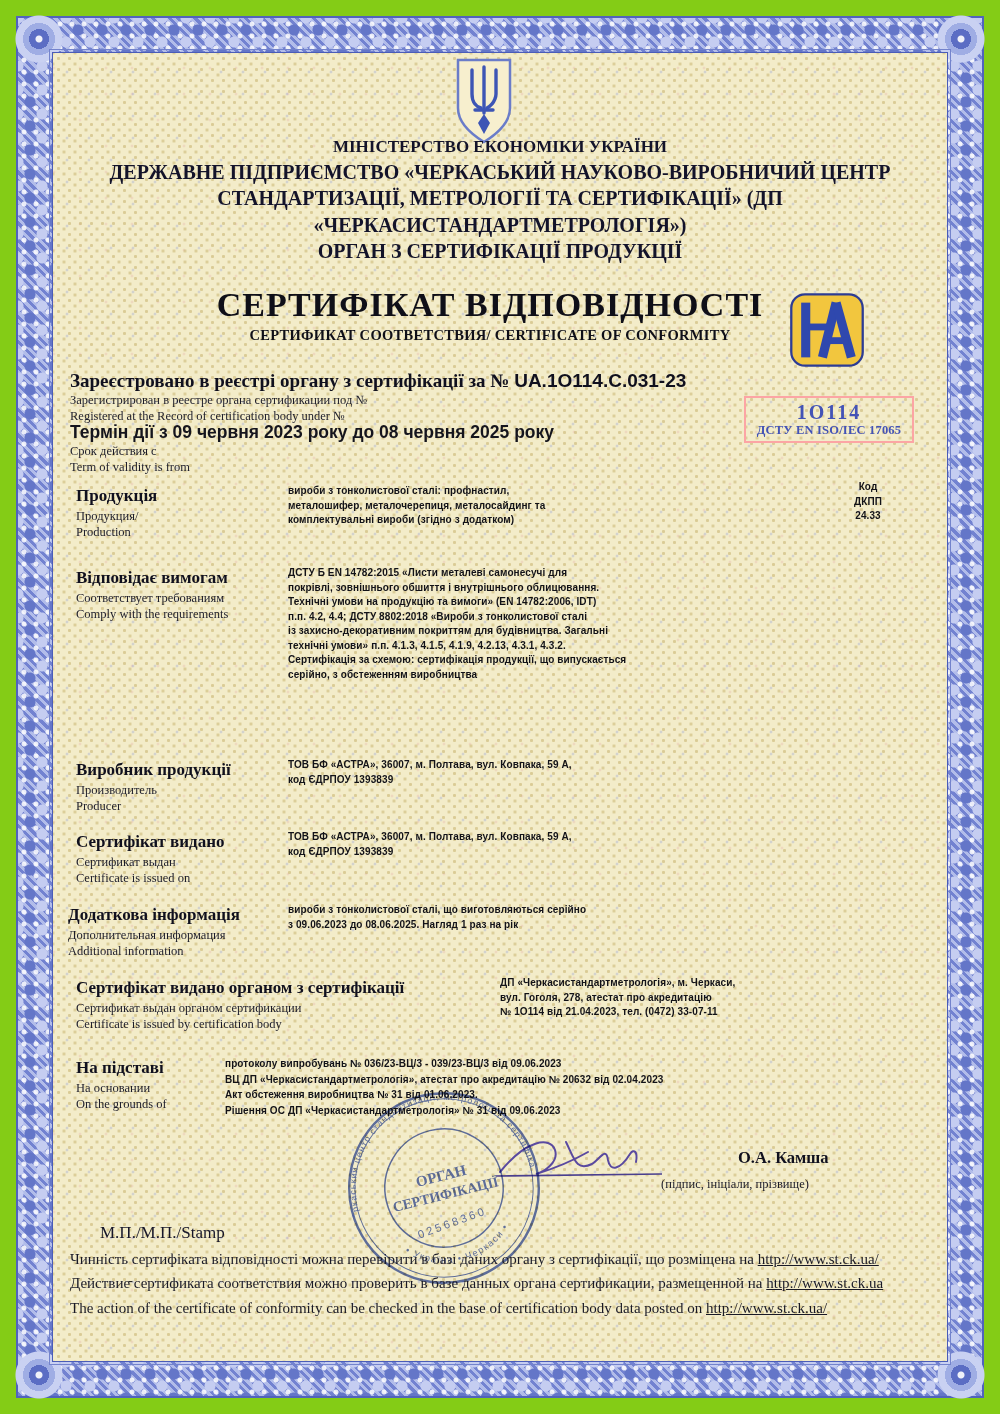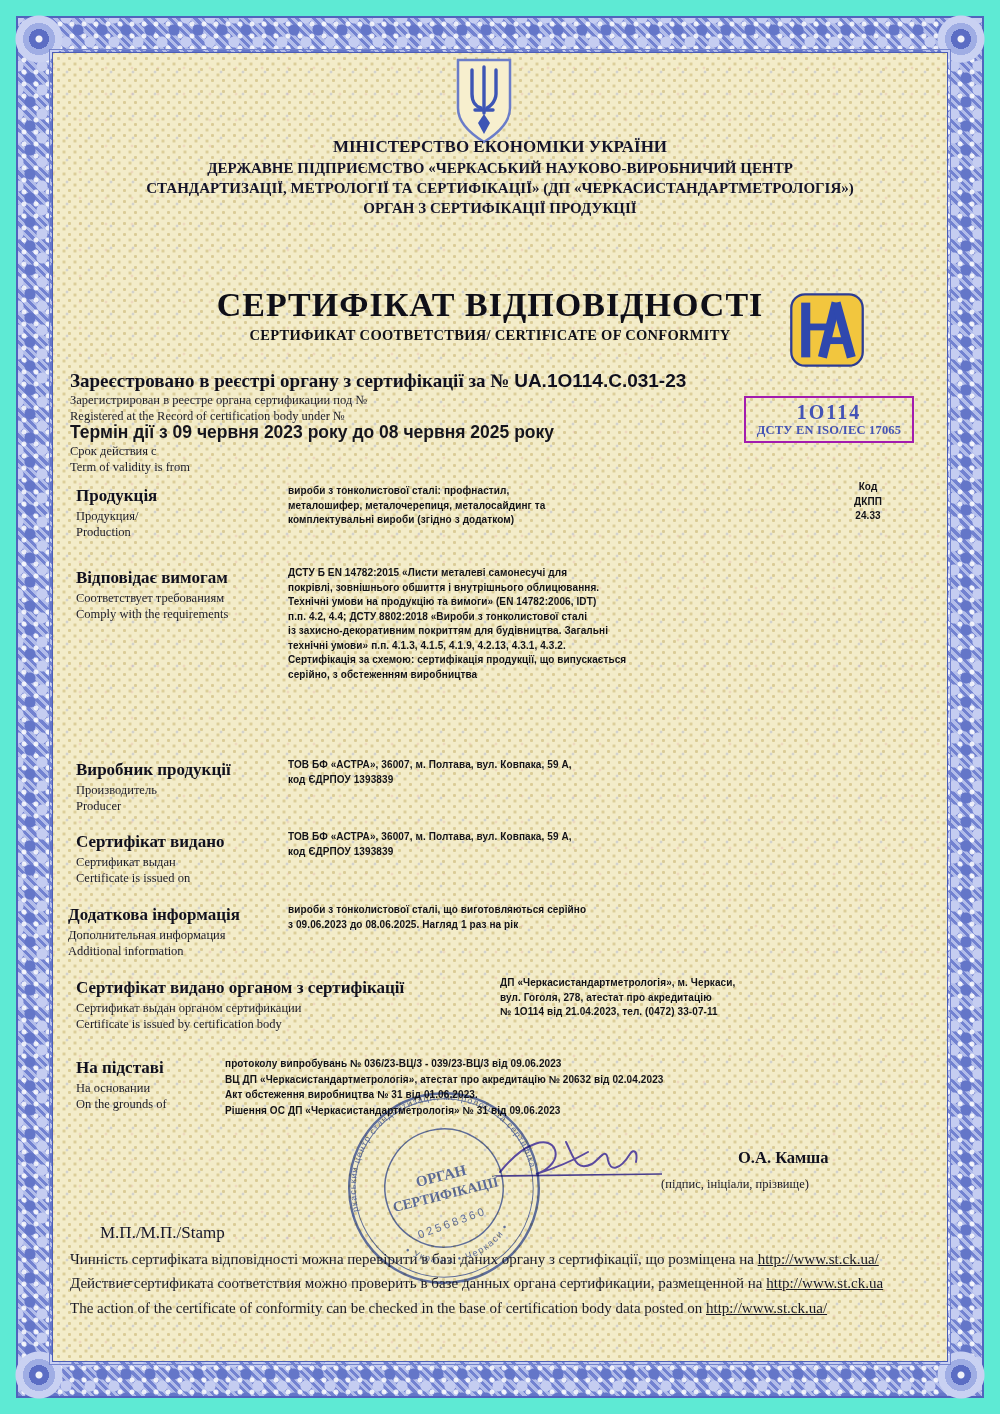--- a/index.html
+++ b/index.html
@@ -1,18 +1,18 @@
 <!DOCTYPE html>
 <html><head>
 <meta charset="utf-8">
 <style>
   html,body{margin:0;padding:0;}
   body{width:1000px;height:1414px;background:#ffffff;overflow:hidden;
        font-family:"Liberation Serif", serif;color:#15151d;}
-  .page{position:relative;width:1000px;height:1414px;background:#5eead4;overflow:hidden;}
+  .page{position:relative;width:1000px;height:1414px;background:#84cc16;overflow:hidden;}
 
   
   .band{position:absolute;inset:16px;border:2px solid #5163bc;box-shadow:inset 0 0 0 1px #8费;
     background-color:#9aa8e0;
     background-image:
       radial-gradient(circle, rgba(255,255,255,.85) 2px, transparent 3px),
       radial-gradient(circle, #6476c8 5px, transparent 6px),
       radial-gradient(circle, #c5cdf1 5px, transparent 6px),
       repeating-linear-gradient(45deg, rgba(82,99,196,.55) 0 3px, rgba(197,205,241,.55) 3px 6px);
     background-size:12px 12px, 24px 24px, 24px 24px, auto;
@@ -37,28 +37,28 @@
 
   .abs{position:absolute;}
   .serif{font-family:"Liberation Serif", serif;margin-top:20px;}
   .sans{font-family:"Liberation Sans", sans-serif;}
   .b{font-weight:bold;}
   .pre{white-space:pre-line;}
 
   .emblem{left:452px;top:56px;width:64px;height:92px;}
   .ministry{left:60px;top:136px;width:880px;text-align:center;font-weight:bold;color:#13132a;}
   .ministry .l1{font-size:17px;line-height:1.35;}
-  .ministry .l2,.ministry .l3,.ministry .l4{font-size:15px;line-height:1.32;}
+  .ministry .l2,.ministry .l3,.ministry .l4{font-size:20px;line-height:1.32;}
 
   .titleblk{left:60px;top:286px;width:860px;text-align:center;color:#0f0f18;}
   .titleblk h1{margin:0;font-size:34px;letter-spacing:1px;font-weight:bold;}
   .titleblk .sub{font-size:14.5px;font-weight:bold;margin-top:3px;letter-spacing:.3px;}
 
   .logo{left:788px;top:292px;width:78px;height:76px;}
-  .accredbox{left:744px;top:376px;width:158px;padding:3px 4px;border:2px solid #a21caf;
+  .accredbox{left:744px;top:376px;width:158px;padding:3px 4px;border:2px solid #fca5a5;
     text-align:center;color:#4353b6;}
   .accredbox .num{font-size:20px;font-weight:bold;letter-spacing:2px;line-height:1.1;}
   .accredbox .std{font-size:12.5px;font-weight:bold;letter-spacing:.2px;}
 
   .regblk{left:70px;top:350px;width:720px;}
   .regblk .main{font-size:19px;font-weight:bold;color:#10101e;}
   .regblk .main .num{font-family:"Liberation Sans",sans-serif;}
   .subsm{font-size:12.5px;line-height:1.28;color:#1c1c2a;}
 
   .validity{left:70px;top:422px;width:760px;}

